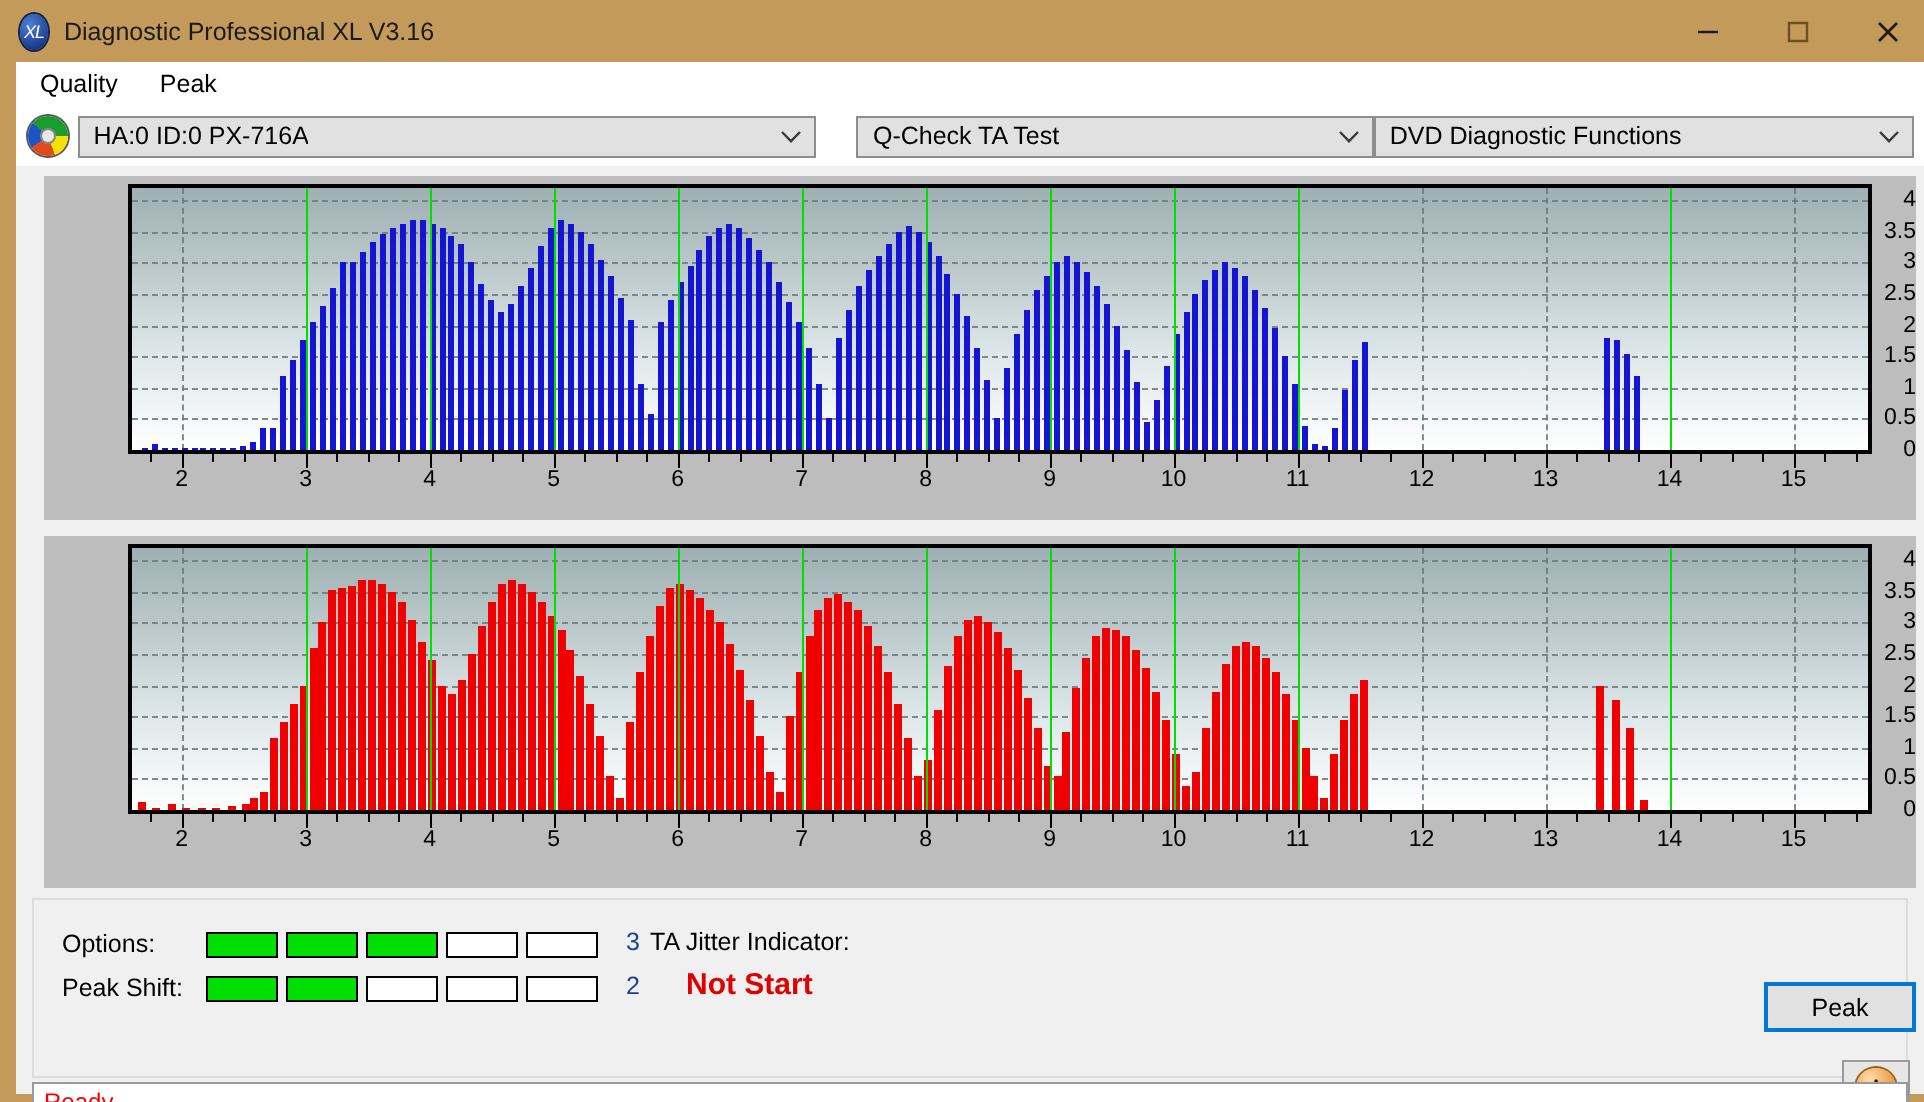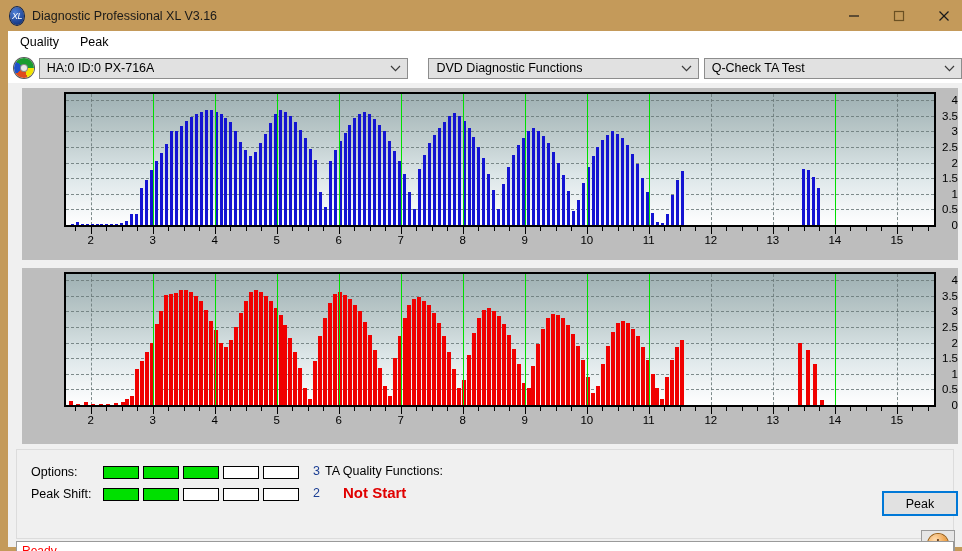--- a/index.html
+++ b/index.html
@@ -185,30 +185,30 @@
     <div class="toolrow">
       <div class="disc-icon"></div>
       <div class="combo" id="drive-combo">
         <div class="cv">HA:0 ID:0  PX-716A</div>
         <div class="arrow">
           <svg width="11" height="7" viewBox="0 0 11 7">
               <path d="M1 1 L5.5 5.6 L10 1" fill="none" stroke="#3b3b3b" stroke-width="1.2"></path>
             </svg>
         </div>
       </div>
-      <div class="combo" id="func-combo">
-        <div class="cv">DVD Diagnostic Functions</div>
+      <div class="combo" id="test-combo">
+        <div class="cv">Q-Check TA Test</div>
         <div class="arrow">
           <svg width="11" height="7" viewBox="0 0 11 7">
               <path d="M1 1 L5.5 5.6 L10 1" fill="none" stroke="#3b3b3b" stroke-width="1.2"></path>
             </svg>
         </div>
       </div>
-      <div class="combo" id="test-combo">
-        <div class="cv">Q-Check TA Test</div>
+      <div class="combo" id="func-combo">
+        <div class="cv">DVD Diagnostic Functions</div>
         <div class="arrow">
           <svg width="11" height="7" viewBox="0 0 11 7">
               <path d="M1 1 L5.5 5.6 L10 1" fill="none" stroke="#3b3b3b" stroke-width="1.2"></path>
             </svg>
         </div>
       </div>
     </div>
 
     <div class="chart-panel" id="chart-top">
       <div class="plot" id="plot-top" style="left: 42px; top: 4px; width: 872px; height: 135px;">
@@ -719,21 +719,21 @@
       <div class="lbl" style="left:14px;top:37px;">Peak Shift:</div>
       <div class="meter" id="peak-meter" style="left:86px;top:38px;">
           <div class="cell on"></div>
           <div class="cell on"></div>
           <div class="cell"></div>
           <div class="cell"></div>
           <div class="cell"></div>
         </div>
       <div class="meternum" style="left:296px;top:36px;">2</div>
 
-      <div class="ta-head" style="left:308px;top:14px;">TA Quality Functions:</div>
+      <div class="ta-head" style="left:308px;top:14px;">TA Jitter Indicator:</div>
       <div class="ta-value" style="left:326px;top:34px;">Not Start</div>
 
       <div class="btn" id="start-btn">Peak</div>
       <div class="btn" id="info-btn">
         <div class="info-circle">i</div>
       </div>
     </div>
 
     <div class="statusbar">
       <span>Ready</span>

